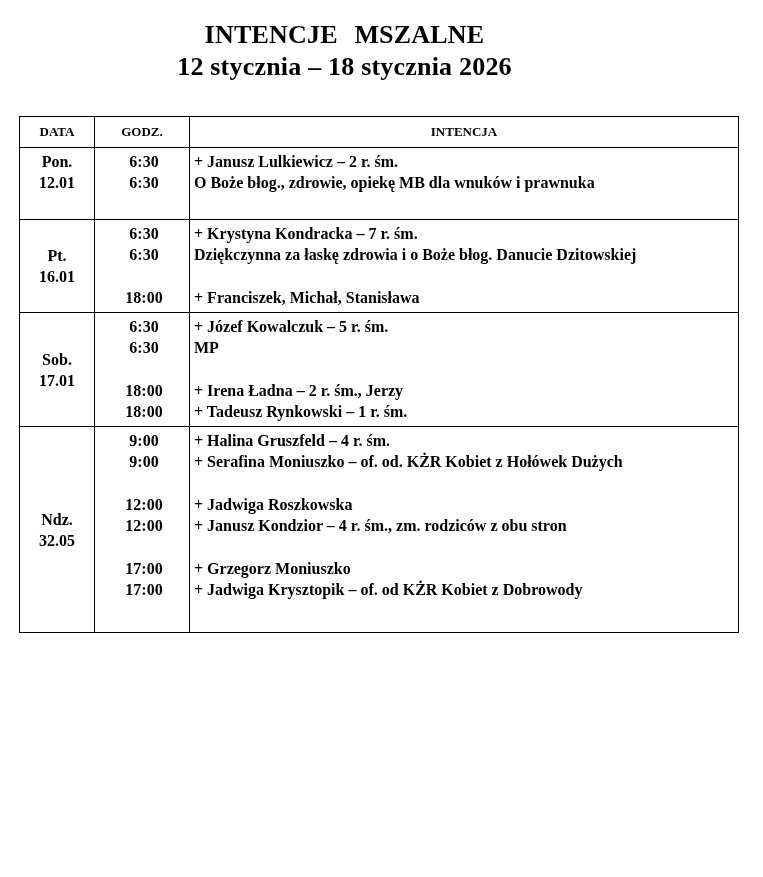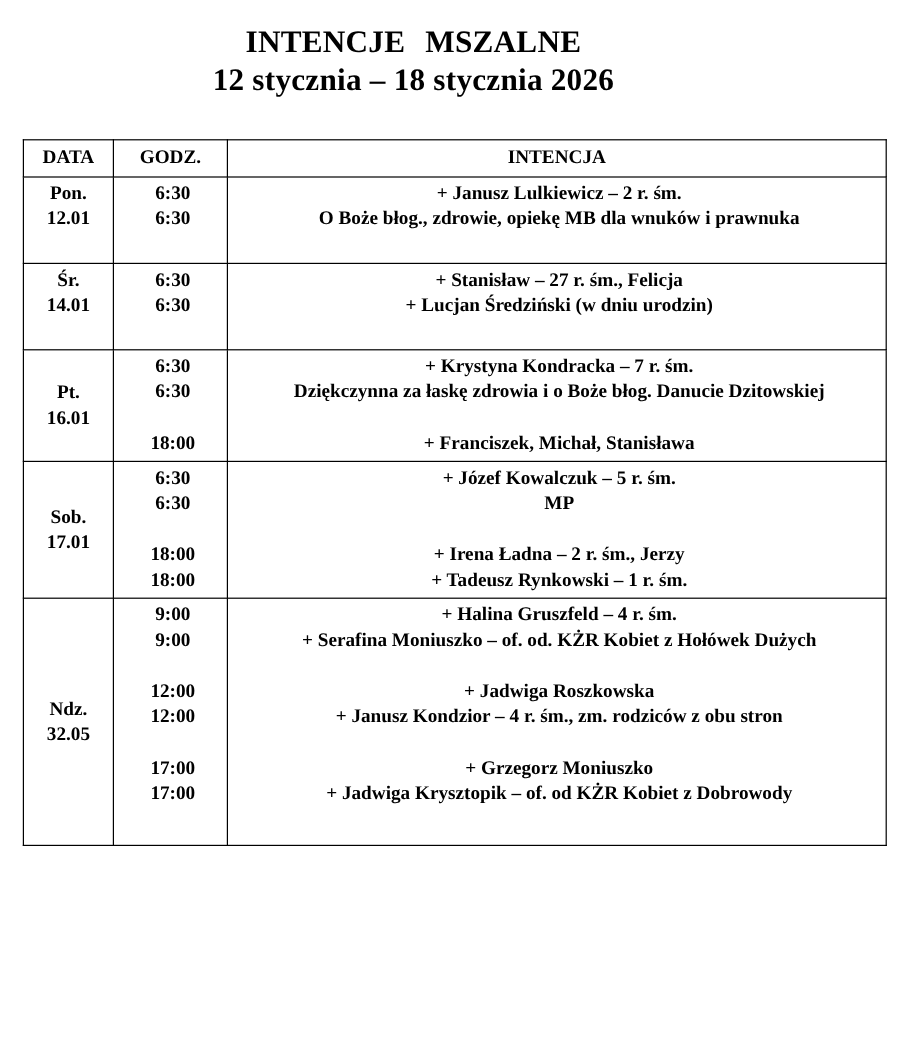--- a/index.html
+++ b/index.html
@@ -5,22 +5,22 @@
   html, body { margin:0; padding:0; background:#ffffff; }
   body { width:763px; height:877px; position:relative; overflow:hidden;
          font-family:"Liberation Serif", serif; color:#000; }
   .title { position:absolute; left:0; width:689px; text-align:center; font-weight:bold;
            font-size:26px; line-height:30px; letter-spacing:0.2px; }
   #t1 { top:20px; word-spacing:10px; }
   #t2 { top:52px; }
   table { position:absolute; left:19px; top:116px; width:719px; border-collapse:collapse;
           table-layout:fixed; font-weight:bold; font-size:16px; }
   col.c1 { width:75px; } col.c2 { width:95px; } col.c3 { width:549px; }
-  th, td { border:1.5px solid #000; padding:0; vertical-align:top;text-align:center; }
-  th { height:30px; font-size:16px; text-align:center; vertical-align:middle; font-weight:bold; }
+  th, td { border:1.5px solid #000; padding:0; vertical-align:top; }
+  th { height:30px; font-size:13px; text-align:center; vertical-align:middle; font-weight:bold; }
   td.day { text-align:center; vertical-align:middle;margin-top:20px; }
   td.time { text-align:center; padding-left:4px; }
   td.intent { padding-left:4px; }
   .ln { height:21px; line-height:21px; white-space:nowrap; }
   .gap { height:22px; }
   .daylabel { line-height:21px; }
   .timecell, .intentcell { padding-top:3px; }
 </style>
 </head>
 <body>
@@ -52,34 +52,20 @@
         <div class="ln">6:30</div>
         <div class="ln">6:30</div>
       </td>
       <td class="intent intentcell">
         <div class="ln">+ Janusz Lulkiewicz – 2 r. śm.</div>
         <div class="ln">O Boże błog., zdrowie, opiekę MB dla wnuków i prawnuka</div>
       </td>
     </tr>
 
 
-    <tr style="height:72px">
-      <td class="day" style="vertical-align:top;padding-top:3px">
-        <div class="daylabel">Śr.</div>
-        <div class="daylabel">14.01</div>
-      </td>
-      <td class="time timecell">
-        <div class="ln">6:30</div>
-        <div class="ln">6:30</div>
-      </td>
-      <td class="intent intentcell">
-        <div class="ln">+ Stanisław – 27 r. śm., Felicja</div>
-        <div class="ln">+ Lucjan Średziński (w dniu urodzin)</div>
-      </td>
-    </tr>
 
 
     <tr style="height:93px">
       <td class="day">
         <div class="daylabel">Pt.</div>
         <div class="daylabel">16.01</div>
       </td>
       <td class="time timecell">
         <div class="ln">6:30</div>
         <div class="ln">6:30</div>

